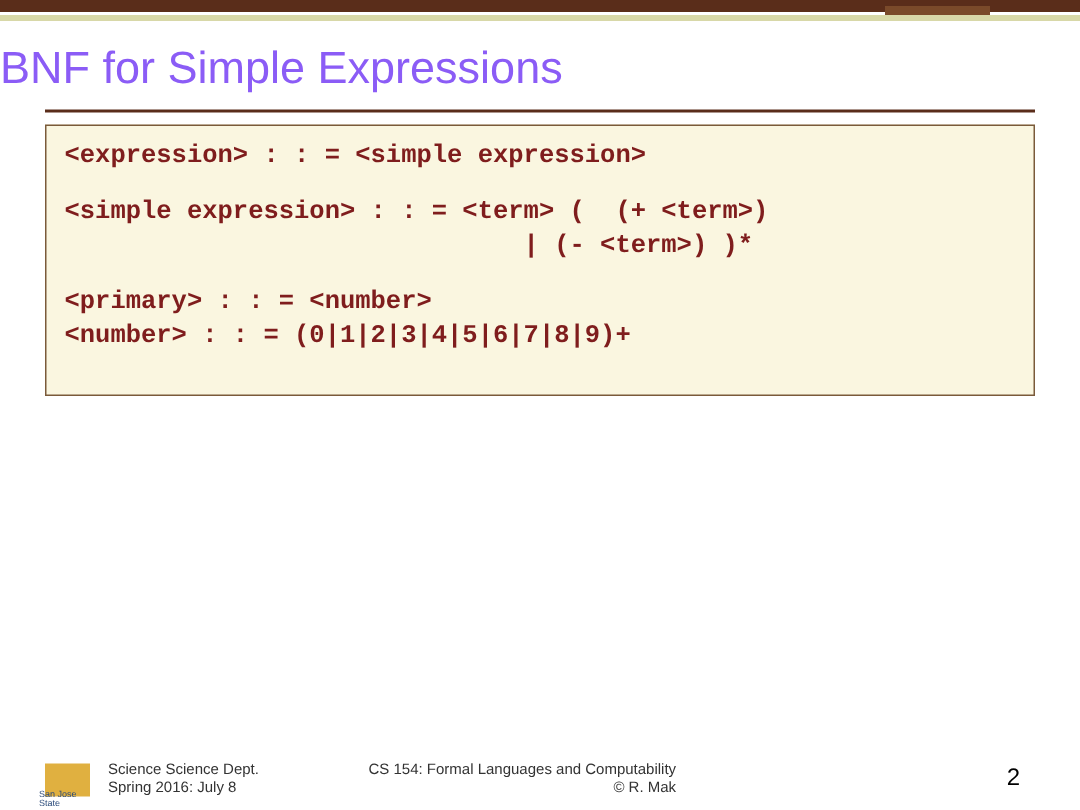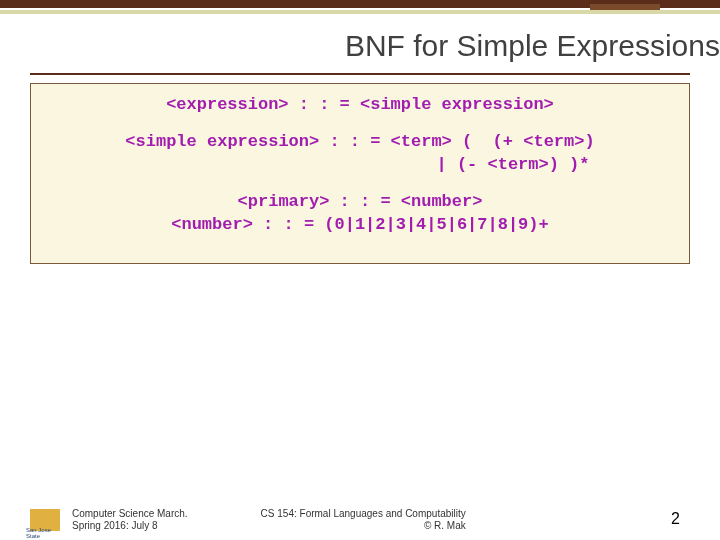--- a/index.html
+++ b/index.html
@@ -26,41 +26,40 @@
     content: "";
     position: absolute;
     right: 60px;
     top: -6px;
     width: 70px;
     height: 6px;
     background: #7a4a2a;
   }
   .title {
     font-size: 30px;
-    text-align: right;
+    text-align: left;
     margin: 15px 0 10px 0;
-    color: #404040;
+    color: #8b5cf6;
     font-family: Arial, sans-serif;
   }
   .divider {
     height: 2px;
     background: #5a2d1a;
     margin: 0 30px 8px 30px;
   }
   .content {
     margin: 0 30px;
     border: 1px solid #7a5a3a;
     background: #faf6e0;
     padding: 10px 12px;
     font-family: "Courier New", monospace;
     font-size: 17px;
     font-weight: bold;
     line-height: 1.35;
-    color: #a21caf;
-    text-align: center;
+    color: #7f1d1d;
   }
   .rule {
     margin-bottom: 14px;
     white-space: pre;
   }
   .rule:last-child {
     margin-bottom: 16px;
   }
   .footer {
     position: absolute;
@@ -120,21 +119,21 @@
                               | (- &lt;term&gt;) )*</div>
   <div class="rule">&lt;primary&gt; : : = &lt;number&gt;
 &lt;number&gt; : : = (0|1|2|3|4|5|6|7|8|9)+</div>
 </div>
 
 <div class="footer">
   <div class="logo">
     <div class="logo-label">San Jose State</div>
   </div>
   <div class="foot-left">
-    <div>Computer Science March.</div>
+    <div>Science Science Dept.</div>
     <div>Spring 2016: July 8</div>
   </div>
   <div class="foot-center">
     <div>CS 154: Formal Languages and Computability</div>
     <div>© R. Mak</div>
   </div>
   <div class="page-num">2</div>
 </div>
 
 </body></html>

